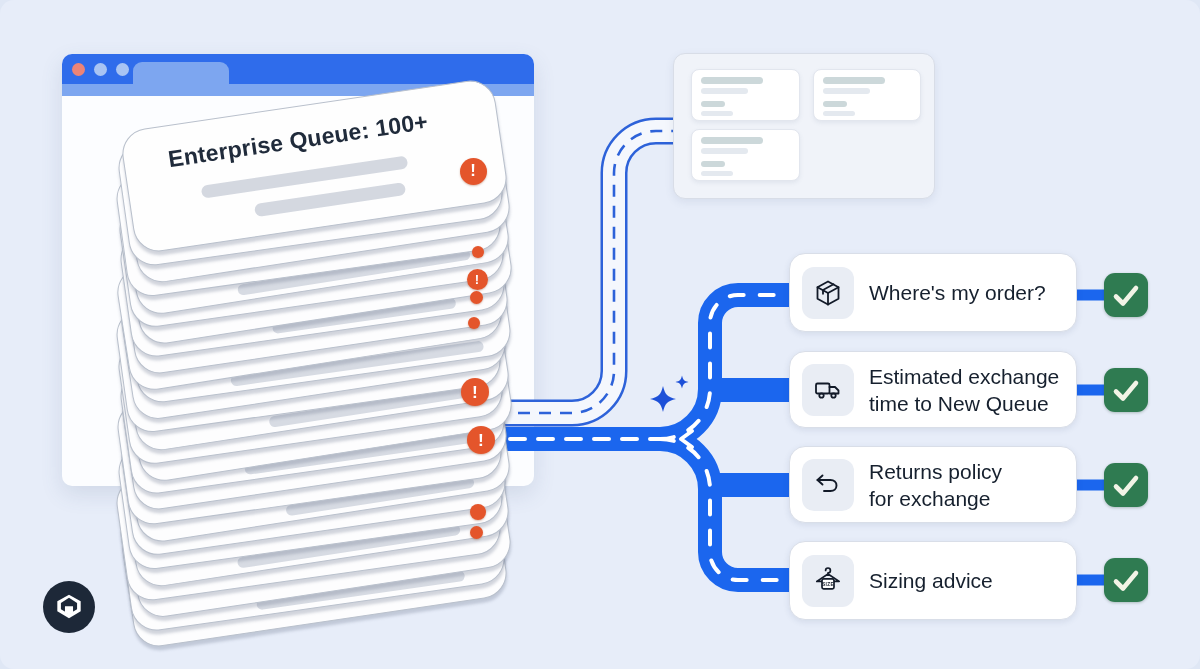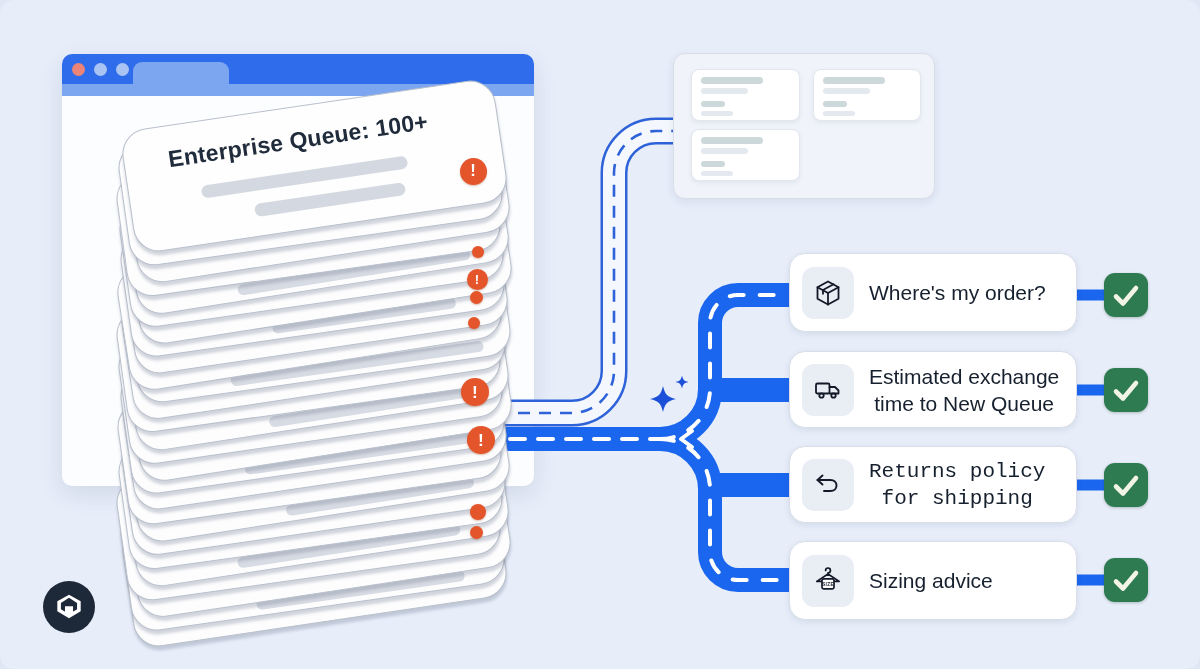--- a/index.html
+++ b/index.html
@@ -65,25 +65,25 @@
   .alert-badge{
     position:absolute; background:#e4552b; border-radius:50%;
     color:#ffffff; font-weight:700; display:flex; align-items:center; justify-content:center;
     box-shadow:0 1px 2px rgba(150,60,20,.35);
   }
   
   .answer-card{
     position:absolute; left:789px; width:288px; z-index:5;
     background:#ffffff; border:1.5px solid #d9dee8; border-radius:16px;
     box-shadow:0 2px 6px rgba(40,60,100,.10);
-    display:flex; align-items:center; gap:15px; padding-left:12px; box-sizing:border-box;text-align:center;
+    display:flex; align-items:center; gap:15px; padding-left:12px; box-sizing:border-box;
   }
   .ac1{top:253px; height:79px;}
   .ac2{top:351px; height:77px;}
-  .ac3{top:446px; height:77px;font-family:Liberation Mono, monospace;}
+  .ac3{top:446px; height:77px;}
   .ac4{top:541px; height:79px;}
   .icon-tile{
     width:52px; height:52px; border-radius:12px; background:#e9edf4;
     display:flex; align-items:center; justify-content:center; flex:0 0 52px;
   }
   .answer-text{font-size:21px; font-weight:500; color:#16202e; line-height:27px;}
   .answer-text span{display:block;}
   
   .check{
     position:absolute; left:1104px; width:44px; height:44px; z-index:5;
@@ -260,21 +260,21 @@
 
   <div class="answer-card ac3">
     <div class="icon-tile">
       <svg width="32" height="32" viewBox="0 0 32 32" fill="none" stroke="#121a28" stroke-width="1.9" stroke-linejoin="round" stroke-linecap="round">
         <path d="M10.5 6.5 L5.5 11 L10.5 15.5"></path>
         <path d="M5.5 11 H18.5 C22 11 24.5 13.3 24.5 16.5 C24.5 19.7 22 22 18.5 22 H12"></path>
       </svg>
     </div>
     <div class="answer-text">
       <span>Returns policy</span>
-        <span>for shipping</span>
+        <span>for exchange</span>
     </div>
   </div>
 
   <div class="answer-card ac4">
     <div class="icon-tile">
       <svg width="32" height="32" viewBox="0 0 32 32" fill="none" stroke="#121a28" stroke-width="1.7" stroke-linejoin="round" stroke-linecap="round">
         <path d="M13.6 5.4 a2.4 2.4 0 1 1 2.4 2.4 L16 9"></path>
         <path d="M4.8 16.4 L16 9 L27.2 16.4 H4.8"></path>
         <rect x="10" y="13.8" width="12" height="10" rx="1.6" fill="#ffffff"></rect>
         <text x="16" y="21.2" text-anchor="middle" font-size="4.8" font-weight="bold" letter-spacing="0.3" fill="#121a28" stroke="none" font-family="Liberation Sans, sans-serif">SIZE</text>

